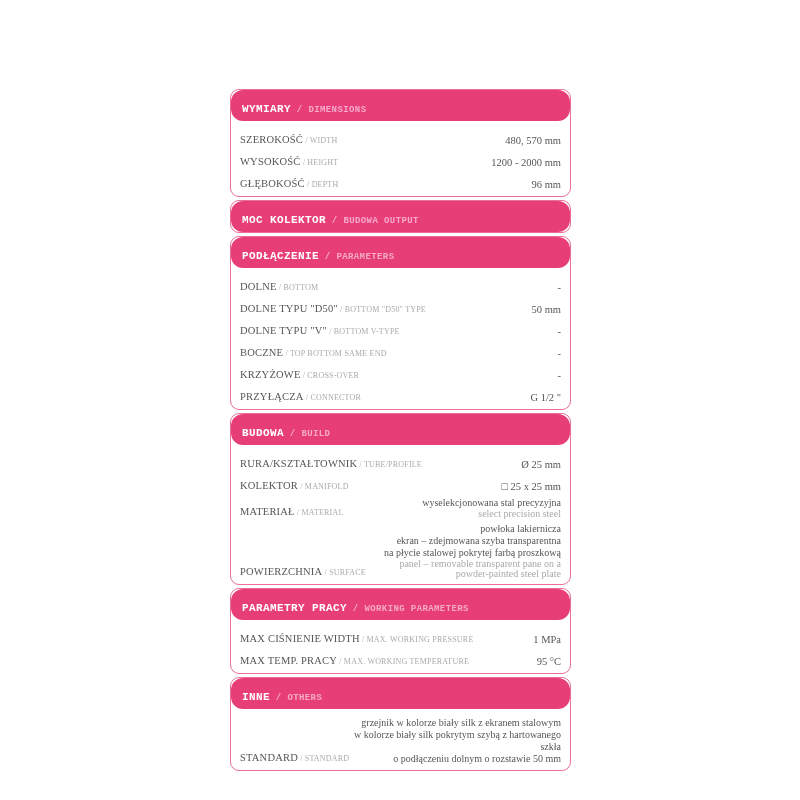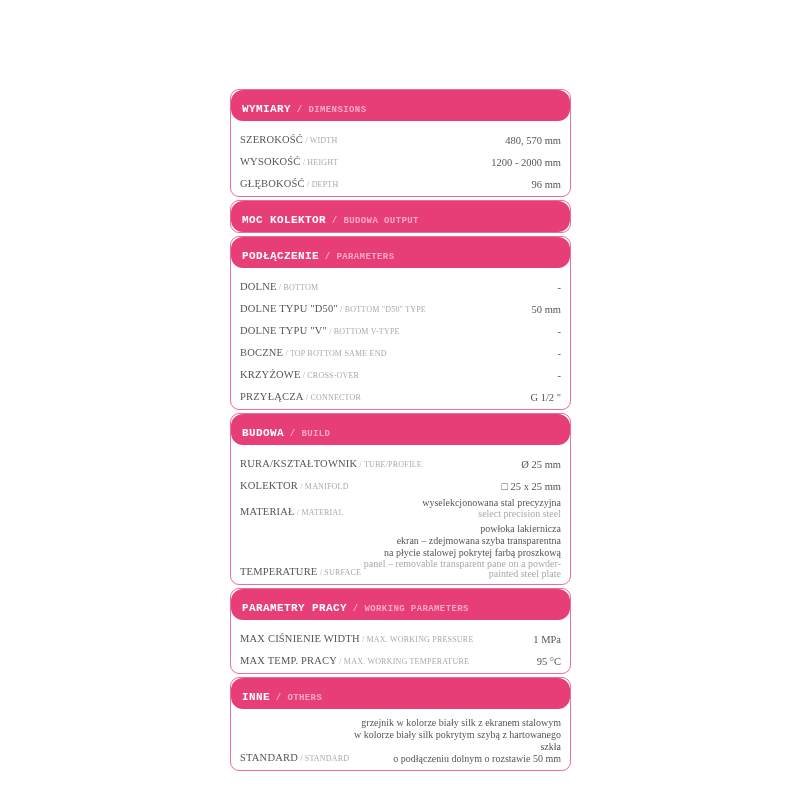--- a/index.html
+++ b/index.html
@@ -89,21 +89,21 @@
           <div class="val">□ 25 x 25 mm</div>
         </div>
         <div class="row">
           <div class="lbl"><span class="lbl-pl">MATERIAŁ</span><span class="lbl-en"> / MATERIAL</span></div>
           <div class="val">
             <div class="vline">wyselekcjonowana stal precyzyjna</div>
             <div class="vsmall">select precision steel</div>
           </div>
         </div>
         <div class="row">
-          <div class="lbl"><span class="lbl-pl">TEMPERATURE</span><span class="lbl-en"> / SURFACE</span></div>
+          <div class="lbl"><span class="lbl-pl">POWIERZCHNIA</span><span class="lbl-en"> / SURFACE</span></div>
           <div class="val">
             <div class="vline">powłoka lakiernicza</div>
             <div class="vline">ekran – zdejmowana szyba transparentna</div>
             <div class="vline">na płycie stalowej pokrytej farbą proszkową</div>
             <div class="vsmall">panel – removable transparent pane on a powder-painted steel plate</div>
           </div>
         </div>
       </div>
     </div>
     <div class="section">

